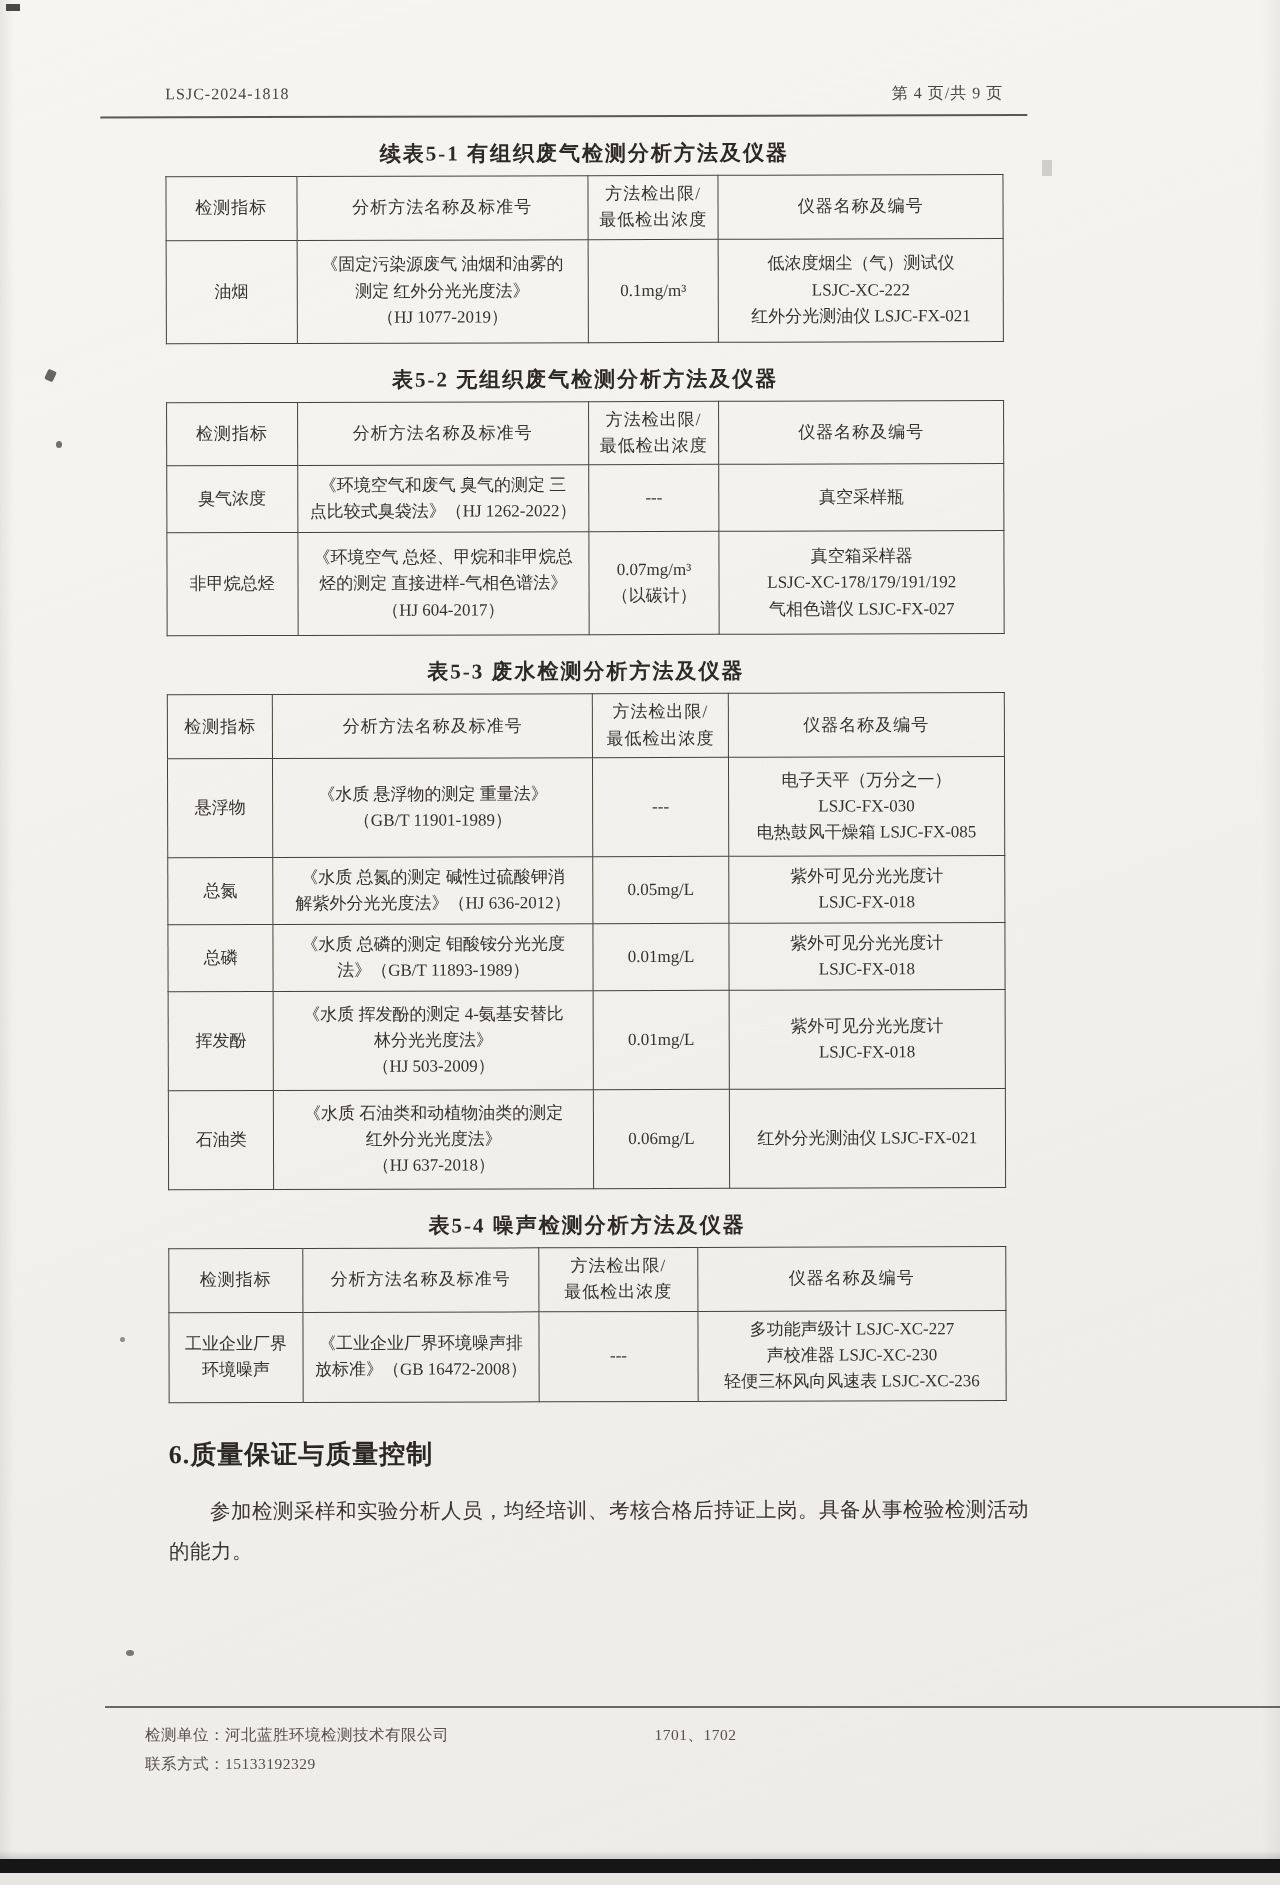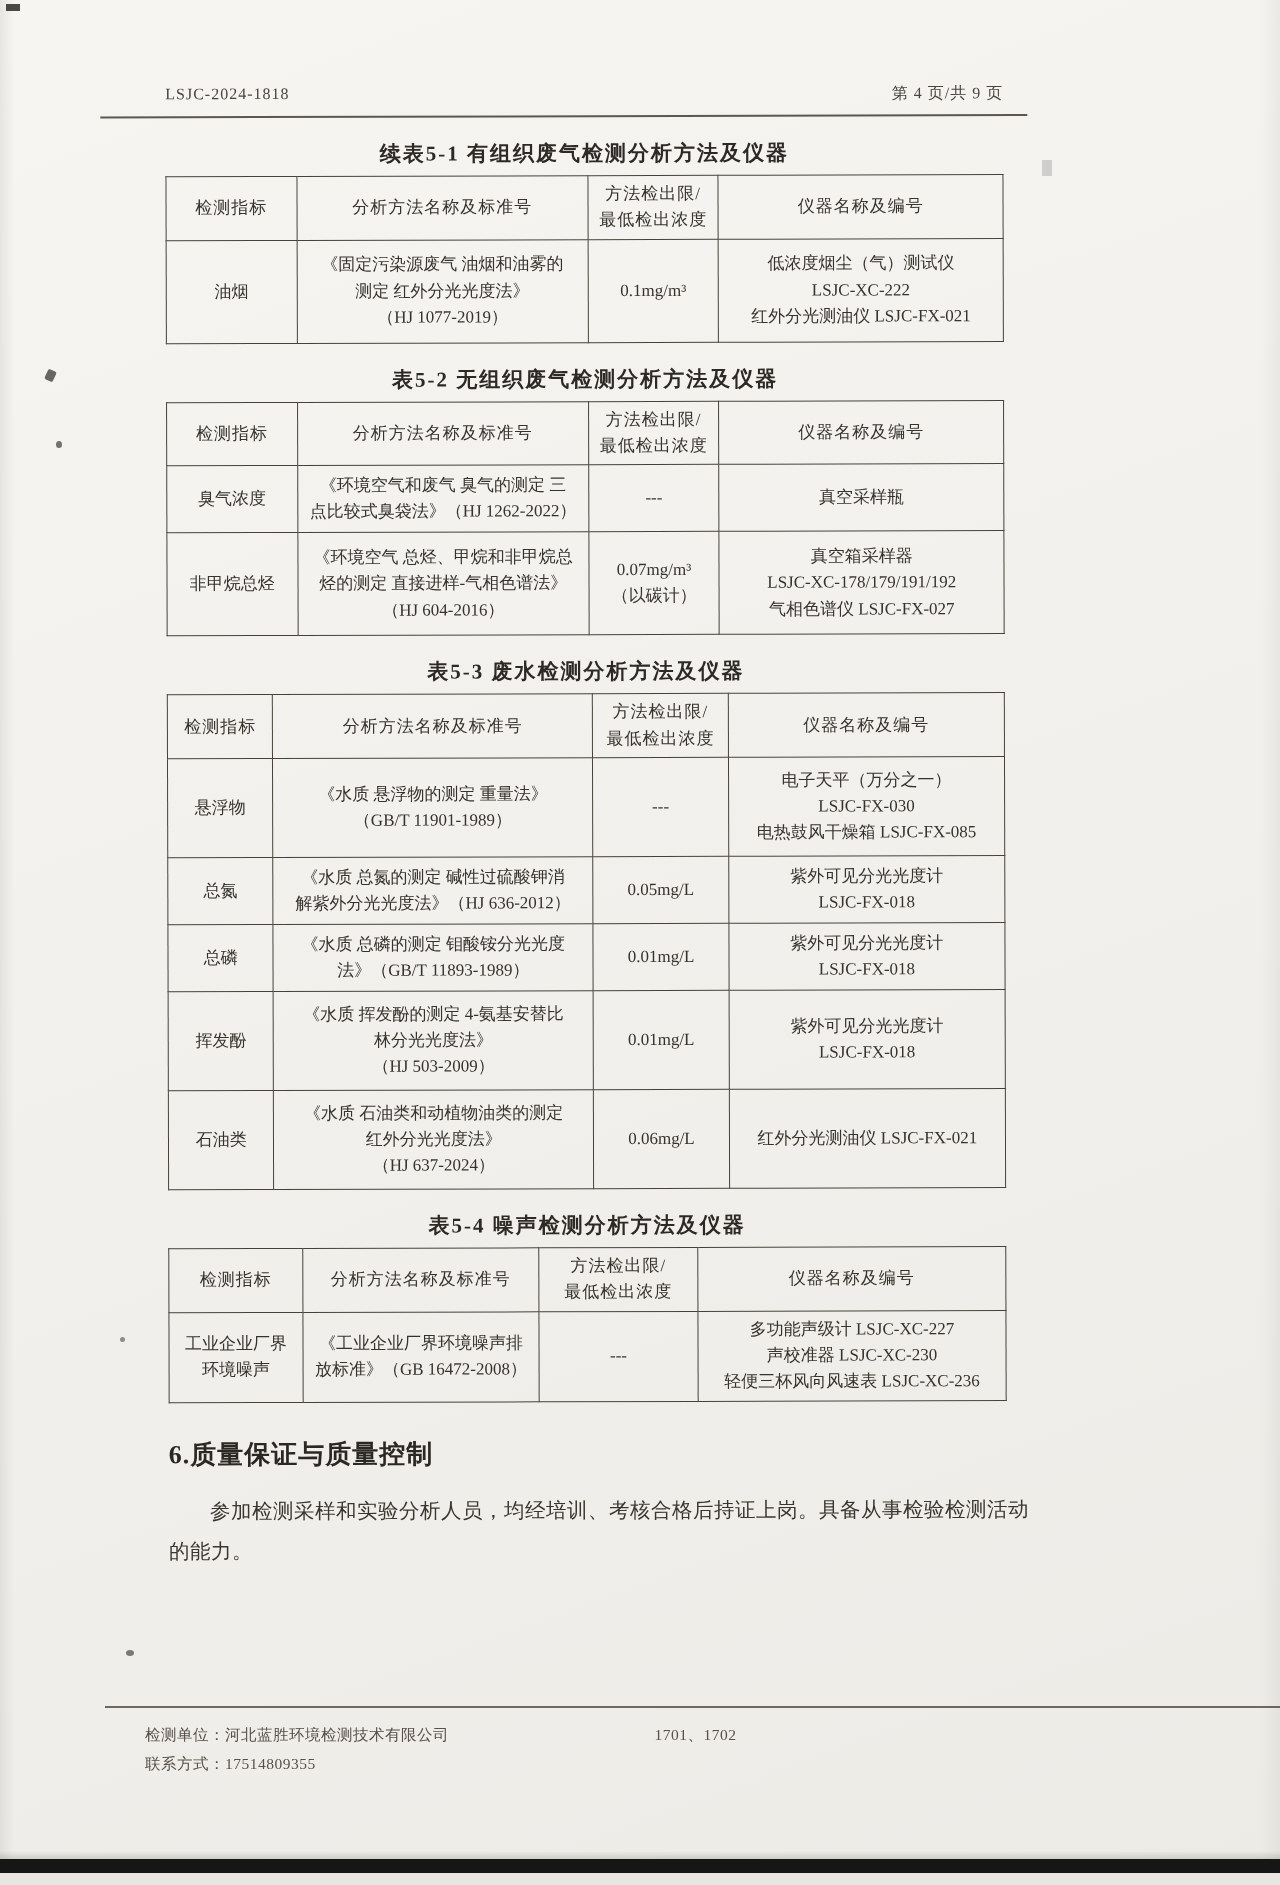--- a/index.html
+++ b/index.html
@@ -141,21 +141,21 @@
             <td>臭气浓度</td>
             <td>《环境空气和废气 臭气的测定 三
 点比较式臭袋法》（HJ 1262-2022）</td>
             <td>---</td>
             <td>真空采样瓶</td>
           </tr>
           <tr class="h92">
             <td>非甲烷总烃</td>
             <td>《环境空气 总烃、甲烷和非甲烷总
 烃的测定 直接进样-气相色谱法》
-（HJ 604-2016）</td>
+（HJ 604-2017）</td>
             <td>0.07mg/m³
 （以碳计）</td>
             <td>真空箱采样器
 LSJC-XC-178/179/191/192
 气相色谱仪 LSJC-FX-027</td>
           </tr>
         </tbody>
       </table>
 
       <div class="tbl-title">表5-3 废水检测分析方法及仪器</div>
@@ -207,21 +207,21 @@
 林分光光度法》
 （HJ 503-2009）</td>
             <td>0.01mg/L</td>
             <td>紫外可见分光光度计
 LSJC-FX-018</td>
           </tr>
           <tr class="h88">
             <td>石油类</td>
             <td>《水质 石油类和动植物油类的测定
 红外分光光度法》
-（HJ 637-2024）</td>
+（HJ 637-2018）</td>
             <td>0.06mg/L</td>
             <td>红外分光测油仪 LSJC-FX-021</td>
           </tr>
         </tbody>
       </table>
 
       <div class="tbl-title">表5-4 噪声检测分析方法及仪器</div>
       <table class="t">
         <colgroup>
             <col style="width:16%">
@@ -258,21 +258,21 @@
       <div class="section-heading">6.质量保证与质量控制</div>
       <div class="section-paragraph">参加检测采样和实验分析人员，均经培训、考核合格后持证上岗。具备从事检验检测活动的能力。</div>
     </div>
 
   </div>
 
   <div class="footer">
     <div class="footer-grid">
       <div class="footer-col-left">
         <div class="footer-line">检测单位：河北蓝胜环境检测技术有限公司</div>
-        <div class="footer-line">联系方式：17514809355</div>
+        <div class="footer-line">联系方式：15133192329</div>
       </div>
       <div class="footer-col-right">
         <div class="footer-line addr2">1701、1702</div>
       </div>
     </div>
   </div>
 
   <div class="left-shade"></div>
   <div class="right-shade"></div>
   <div class="artifact" style="left:6px;top:4px;width:14px;height:7px;opacity:.85;"></div>

